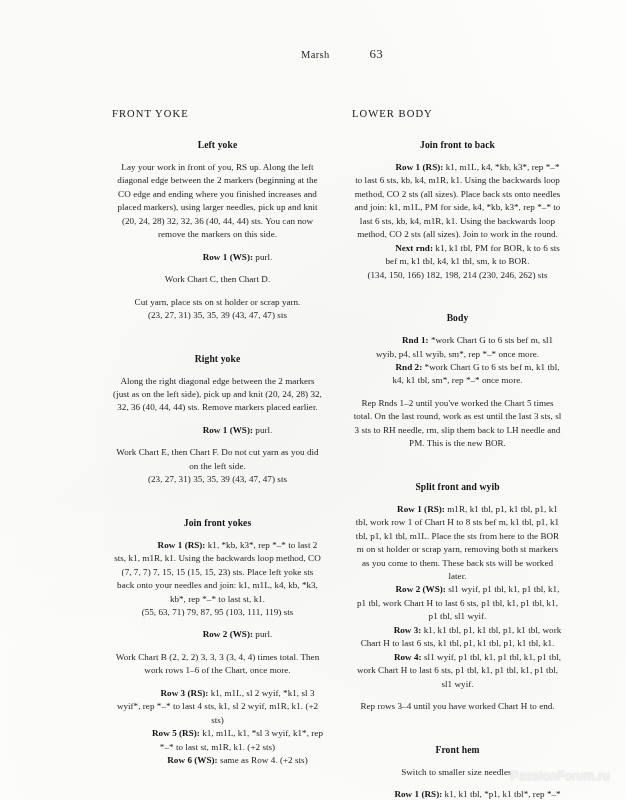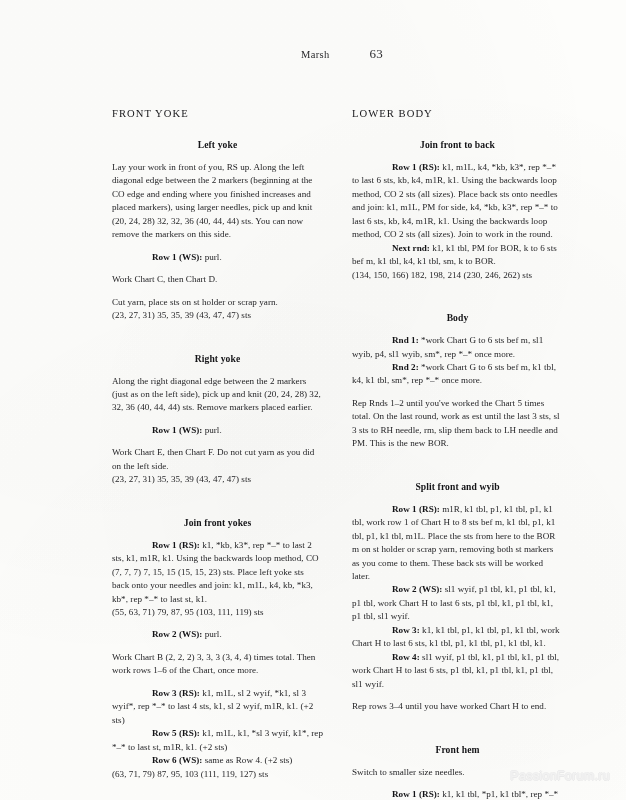--- a/index.html
+++ b/index.html
@@ -77,21 +77,21 @@
   .block {
     margin: 0 0 13px 0;
   }
   .block:last-child { margin-bottom: 0; }
 
   p.para {
     margin: 0;
     font-size: 9.1px;
     line-height: 13.45px;
     color: #1f1f22;
-    text-align: left;
+    text-align: center;
     letter-spacing: 0.01px;
     word-spacing: 0.1px;
   }
   p.para b { font-weight: bold; color: #131316; padding-left: 40px; }
 
   
   .gap-sm { height: 9px; }
   .gap-lg { height: 17px; }
 
   
@@ -166,21 +166,20 @@
             <p class="para"><b>Row 1 (RS):</b> k1, *kb, k3*, rep *–* to last 2 sts, k1, m1R, k1. Using the backwards loop method, CO (7, 7, 7) 7, 15, 15 (15, 15, 23) sts. Place left yoke sts back onto your needles and join: k1, m1L, k4, kb, *k3, kb*, rep *–* to last st, k1.</p>
             <p class="para">(55, 63, 71) 79, 87, 95 (103, 111, 119) sts</p>
             <div class="gap-sm"></div>
             <p class="para"><b>Row 2 (WS):</b> purl.</p>
             <div class="gap-sm"></div>
             <p class="para">Work Chart B (2, 2, 2) 3, 3, 3 (3, 4, 4) times total. Then work rows 1–6 of the Chart, once more.</p>
             <div class="gap-sm"></div>
             <p class="para"><b>Row 3 (RS):</b> k1, m1L, sl 2 wyif, *k1, sl 3 wyif*, rep *–* to last 4 sts, k1, sl 2 wyif, m1R, k1. (+2 sts)</p>
             <p class="para"><b>Row 5 (RS):</b> k1, m1L, k1, *sl 3 wyif, k1*, rep *–* to last st, m1R, k1. (+2 sts)</p>
             <p class="para"><b>Row 6 (WS):</b> same as Row 4. (+2 sts)</p>
-            <p class="para">(63, 71, 79) 87, 95, 103 (111, 119, 127) sts</p>
           </div>
         </div>
     </div>
 
     <div class="col">
       <h2 class="section-title">LOWER BODY</h2>
       <div>
           <div class="block">
             <h3 class="sub-title">Join front to back</h3>
             <p class="para"><b>Row 1 (RS):</b> k1, m1L, k4, *kb, k3*, rep *–* to last 6 sts, kb, k4, m1R, k1. Using the backwards loop method, CO 2 sts (all sizes). Place back sts onto needles and join: k1, m1L, PM for side, k4, *kb, k3*, rep *–* to last 6 sts, kb, k4, m1R, k1. Using the backwards loop method, CO 2 sts (all sizes). Join to work in the round.</p>

